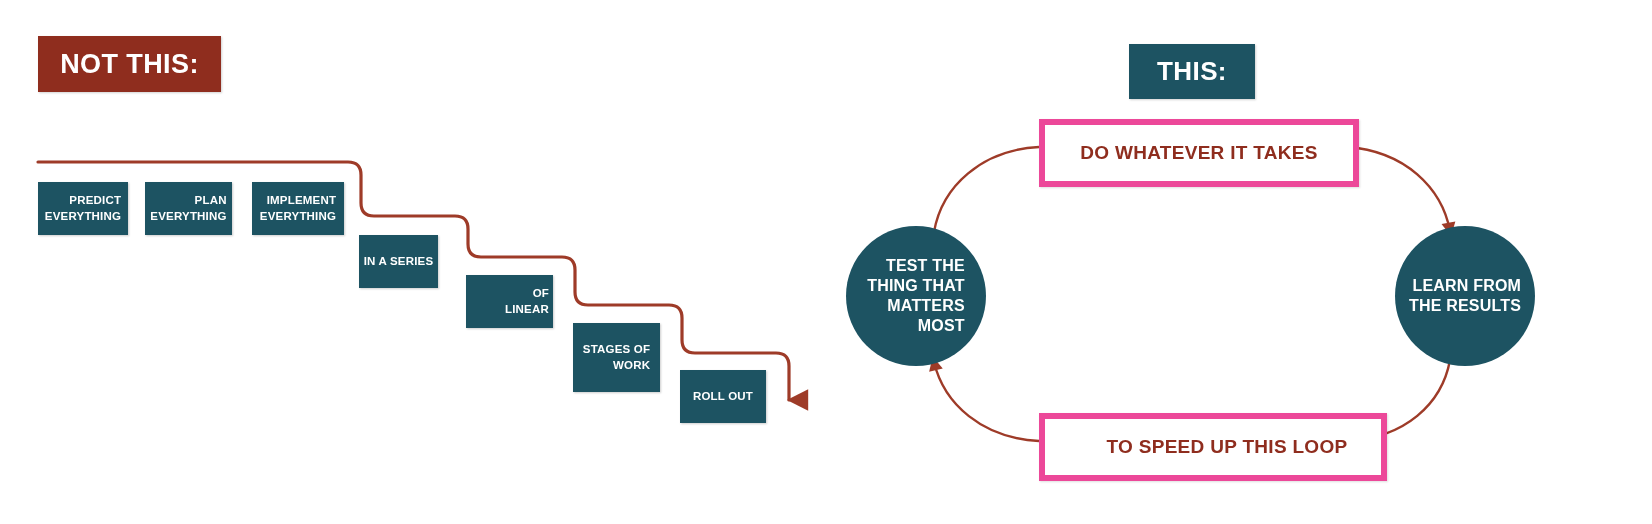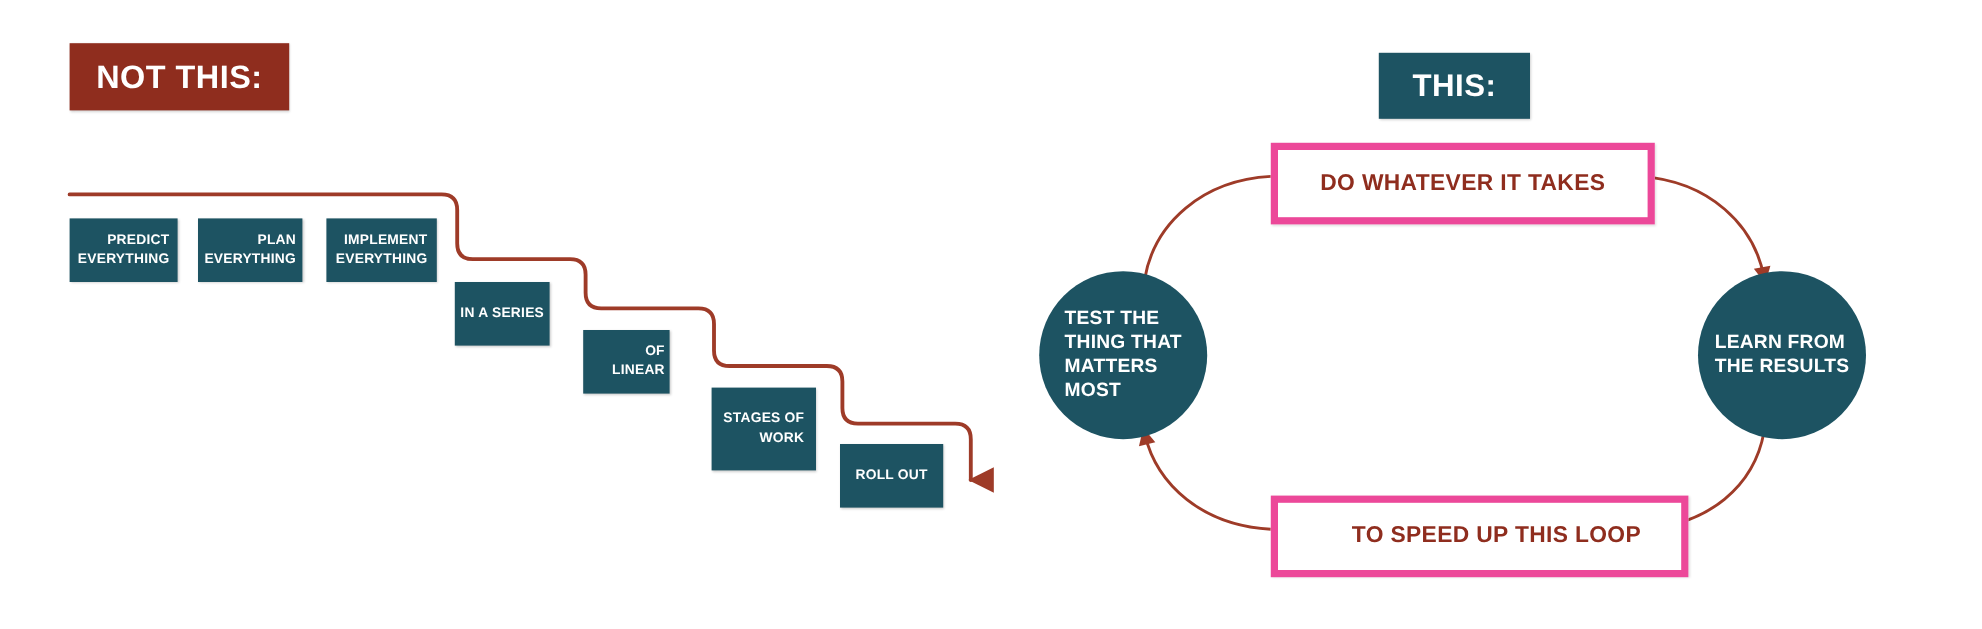--- a/index.html
+++ b/index.html
@@ -13,21 +13,20 @@
     position: relative;
     overflow: hidden;
     font-family: "Liberation Sans", sans-serif;
   }
 
   
   .panel {
     position: absolute;
     top: 0;
     height: 524px;
-    margin-left: 20px;
   }
   #left-panel  { left: 0;    width: 860px; }
   #right-panel { left: 830px; width: 822px; }
 
   .header-badge {
     position: absolute;
     display: flex;
     align-items: center;
     justify-content: center;
     color: #ffffff;
@@ -83,21 +82,21 @@
 
   
   .loop-circle {
     position: absolute;
     border-radius: 50%;
     background: #1d5362;
     color: #ffffff;
     display: flex;
     align-items: center;
     justify-content: center;
-    text-align: left;
+    text-align: right;
     font-weight: bold;
     font-size: 16px;
     line-height: 1.25;
     white-space: pre-line;
     letter-spacing: 0.2px;
   }
   #circle-test  { left: 16px;  top: 226px; width: 140px; height: 140px; }
   #circle-learn { left: 565px; top: 226px; width: 140px; height: 140px; }
 
   
@@ -152,21 +151,21 @@
              L 789 400" fill="none" stroke="#9e3b28" stroke-width="3.2" stroke-linecap="round" marker-end="url(#arrow-down)"></path>
   </svg>
 
   <div class="step-box" style="left:38px;  top:182px; width:90px;  height:53px;">PREDICT
 EVERYTHING</div>
   <div class="step-box" style="left:145px; top:182px; width:87px;  height:53px;">PLAN
 EVERYTHING</div>
   <div class="step-box" style="left:252px; top:182px; width:92px;  height:53px;">IMPLEMENT
 EVERYTHING</div>
   <div class="step-box" style="left:359px; top:235px; width:79px;  height:53px;">IN A SERIES</div>
-  <div class="step-box" style="left:466px; top:275px; width:72px;  height:53px;padding-left:20px;">OF LINEAR</div>
+  <div class="step-box" style="left:466px; top:275px; width:87px;  height:53px;padding-left:20px;">OF LINEAR</div>
   <div class="step-box" style="left:573px; top:323px; width:87px;  height:69px;">STAGES OF
 WORK</div>
   <div class="step-box" style="left:680px; top:370px; width:86px;  height:53px;">ROLL OUT</div>
 </div>
 
 <div class="panel" id="right-panel">
 
   <div class="header-badge" id="this-badge">THIS:</div>
 
   <svg class="overlay" viewBox="0 0 822 524" preserveAspectRatio="none">

